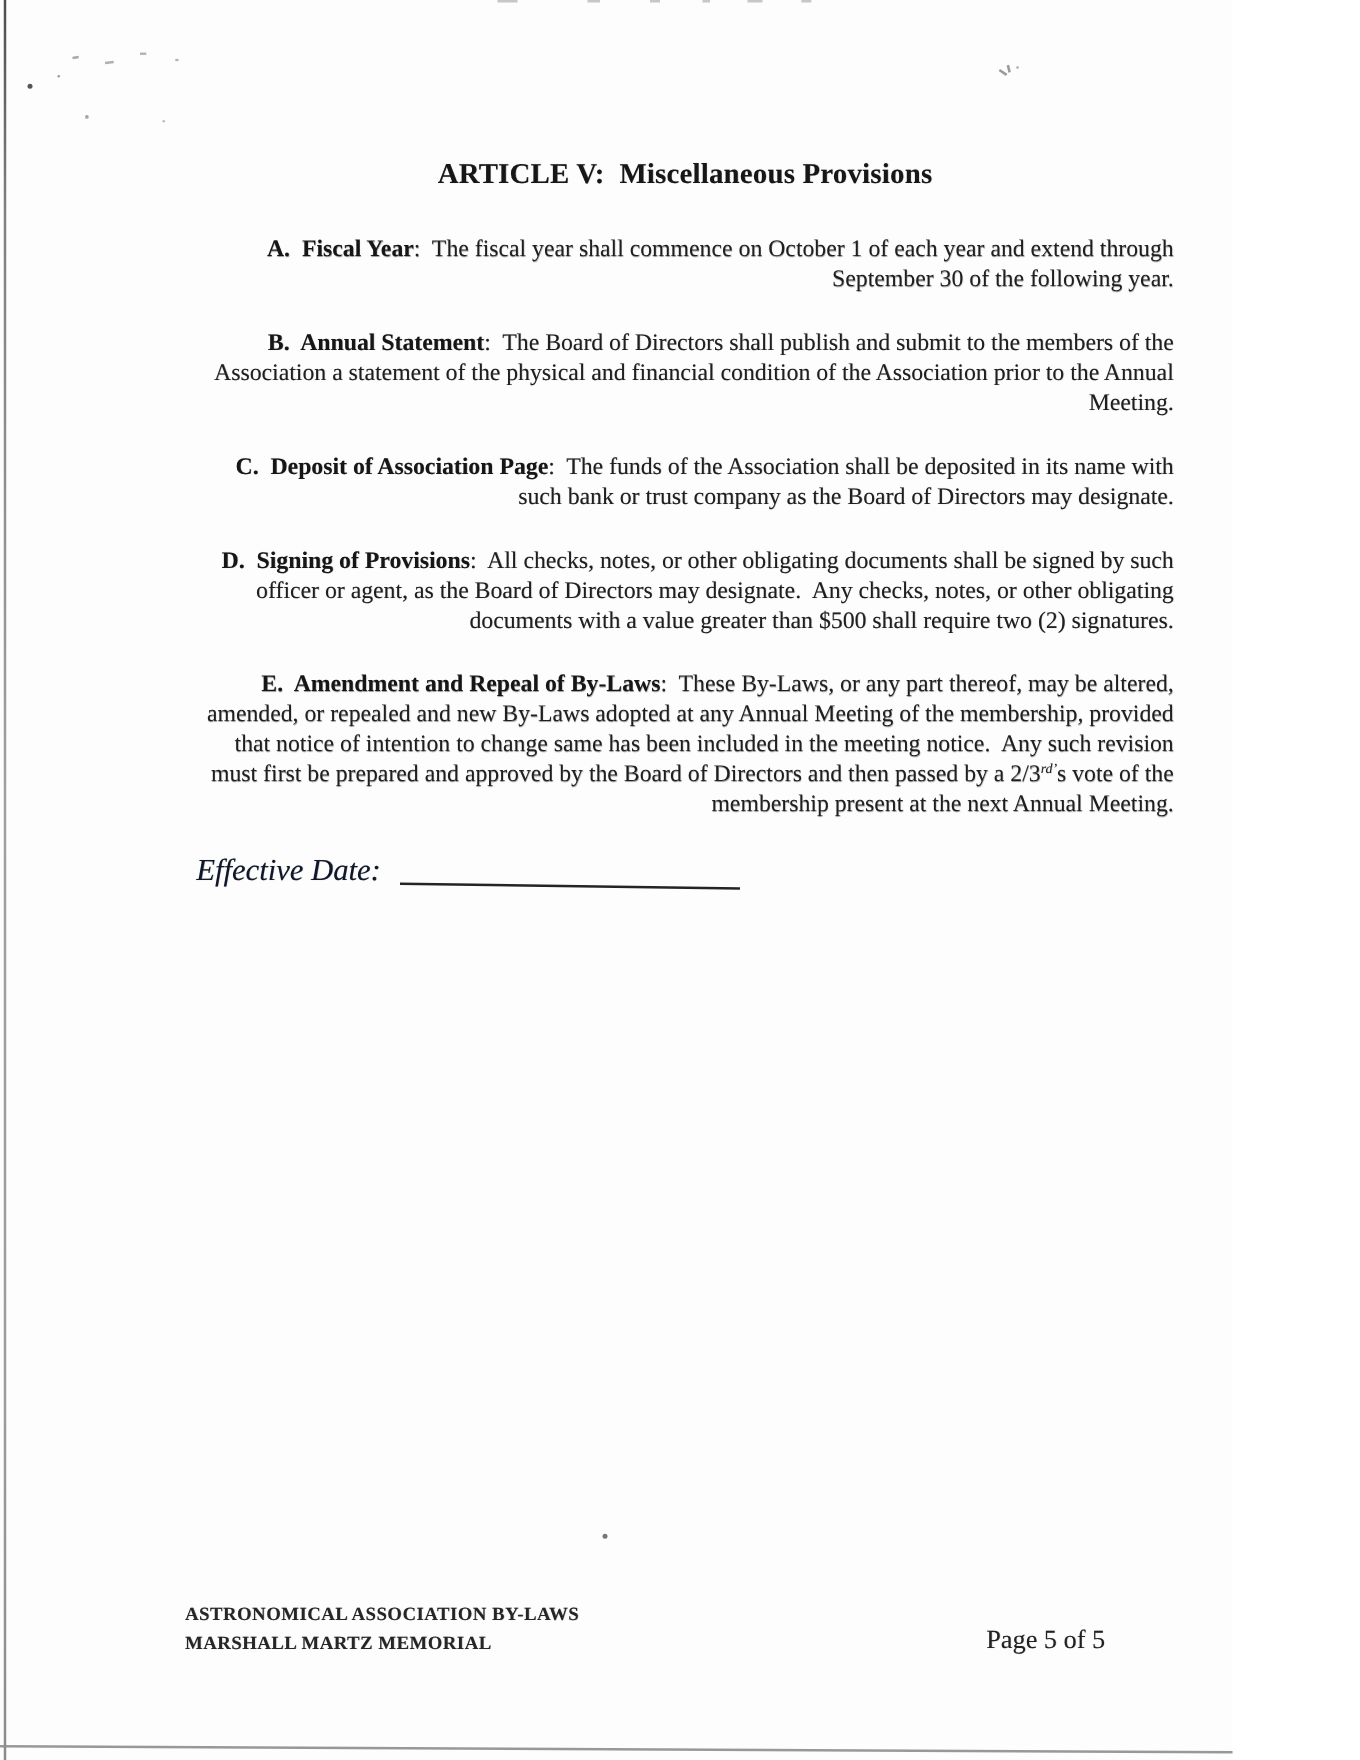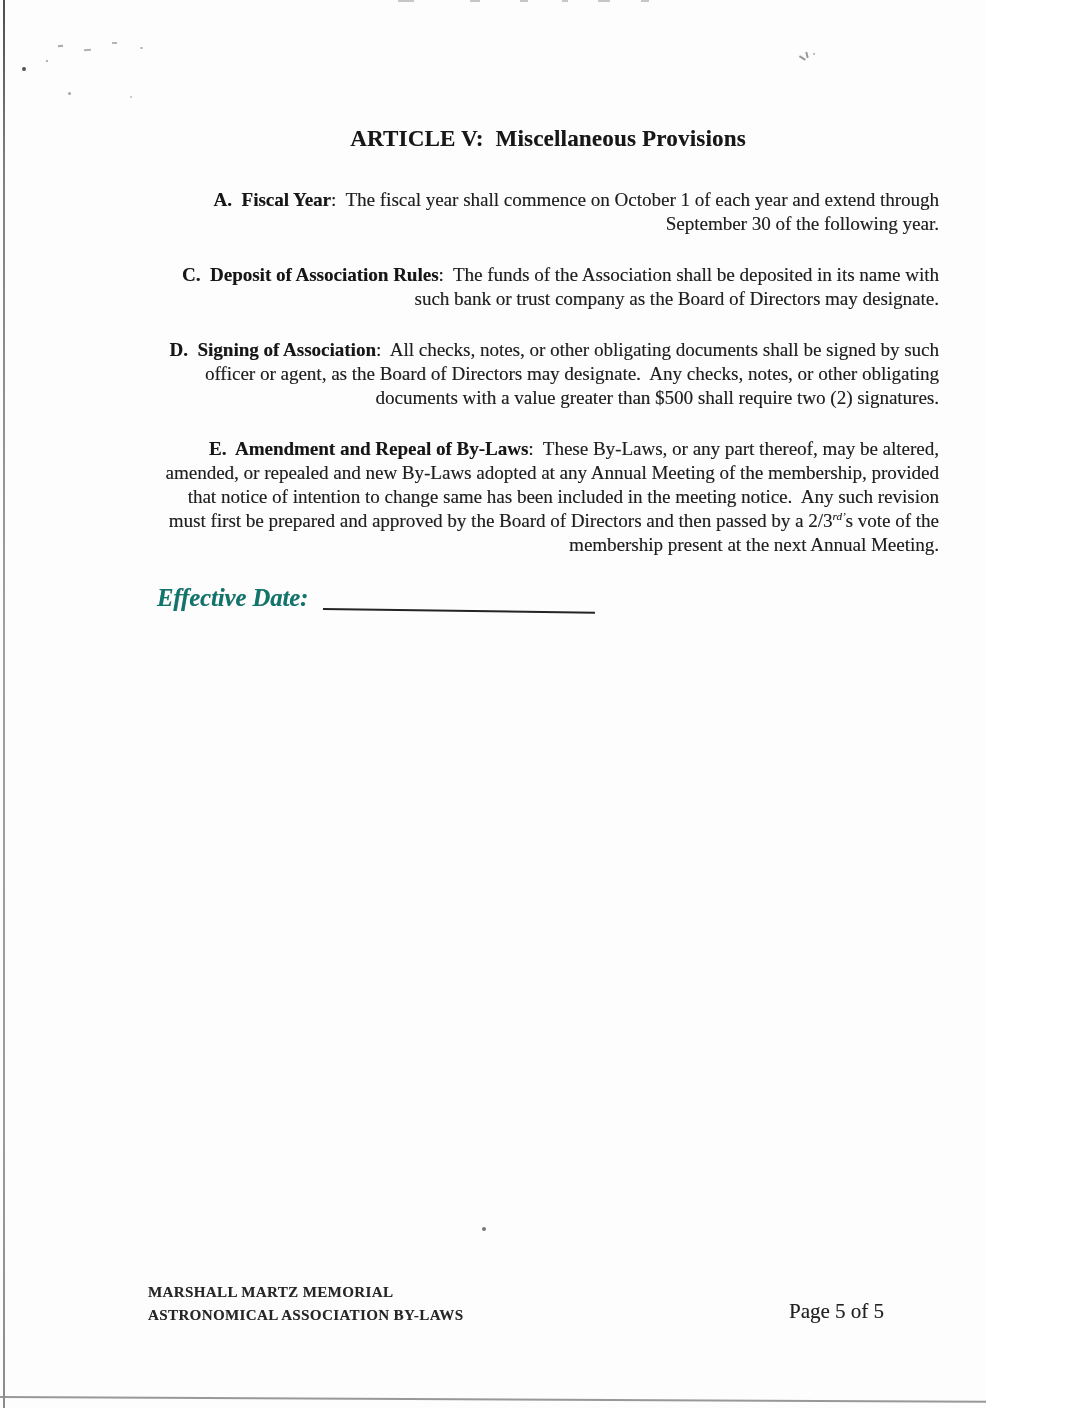--- a/index.html
+++ b/index.html
@@ -37,23 +37,23 @@
   }
   .section .head { font-weight: bold; color: #161616; }
   sup.ord {
     font-size: 11px;
     vertical-align: 7px;
     line-height: 0;
     font-style: italic;
   }
   .effective {
     font-size: 24.5px;
-    font-weight: bold;
+    font-weight: normal;
     font-style: italic;
-    color: #0f766e;
+    color: #0f172a;
     white-space: nowrap;
   }
   .sig-line {
     display: inline-block;
     width: 272px;
     height: 0;
     border-bottom: 2.6px solid #242424;
     margin-left: 15px;
     vertical-align: -4px;
     transform: rotate(0.8deg);
@@ -122,31 +122,32 @@
   <div class="artifact speck" style="left:1002px; top:90px; width:3px; height:3px; background:#b0b0b0;"></div>
   <div class="artifact speck" style="left:482px; top:1227px; width:4px; height:4px; background:#777;"></div>
   <div class="artifact" style="left:1060px; top:2px; width:9px; height:3px; background:#cfcfcf; transform:rotate(12deg);"></div>
 
   <div class="content">
 
     <h1 class="title">ARTICLE V:  Miscellaneous Provisions</h1>
 
     <p class="section"><span class="head">A.  Fiscal Year</span><span>:  The fiscal year shall commence on October 1 of each year and extend through September 30 of the following year.</span></p>
 
+    <p class="section"><span class="head">B.  Annual Statement</span><span>:  The Board of Directors shall publish and submit to the members of the Association a statement of the physical and financial condition of the Association prior to the Annual Meeting.</span></p>
 
-    <p class="section"><span class="head">C.  Deposit of Association Rules</span><span>:  The funds of the Association shall be deposited in its name with such bank or trust company as the Board of Directors may designate.</span></p>
+    <p class="section"><span class="head">C.  Deposit of Association Page</span><span>:  The funds of the Association shall be deposited in its name with such bank or trust company as the Board of Directors may designate.</span></p>
 
-    <p class="section"><span class="head">D.  Signing of Association</span><span>:  All checks, notes, or other obligating documents shall be signed by such officer or agent, as the Board of Directors may designate.  Any checks, notes, or other obligating documents with a value greater than $500 shall require two (2) signatures.</span></p>
+    <p class="section"><span class="head">D.  Signing of Provisions</span><span>:  All checks, notes, or other obligating documents shall be signed by such officer or agent, as the Board of Directors may designate.  Any checks, notes, or other obligating documents with a value greater than $500 shall require two (2) signatures.</span></p>
 
     <p class="section"><span class="head">E.  Amendment and Repeal of By-Laws</span><span>:  These By-Laws, or any part thereof, may be altered, amended, or repealed and new By-Laws adopted at any Annual Meeting of the membership, provided that notice of intention to change same has been included in the meeting notice.  Any such revision must first be prepared and approved by the Board of Directors and then passed by a 2/3</span><sup class="ord">rd’</sup><span>s vote of the membership present at the next Annual Meeting.</span></p>
 
 
     <div class="effective"><span>Effective Date:</span><span class="sig-line"></span></div>
 
   </div>
 
   <div class="footer-left">
+    <div>ASTRONOMICAL ASSOCIATION BY-LAWS</div>
     <div>MARSHALL MARTZ MEMORIAL</div>
-    <div>ASTRONOMICAL ASSOCIATION BY-LAWS</div>
   </div>
   <div class="footer-page">Page 5 of 5</div>
 
 </div>
 
 </body></html>

